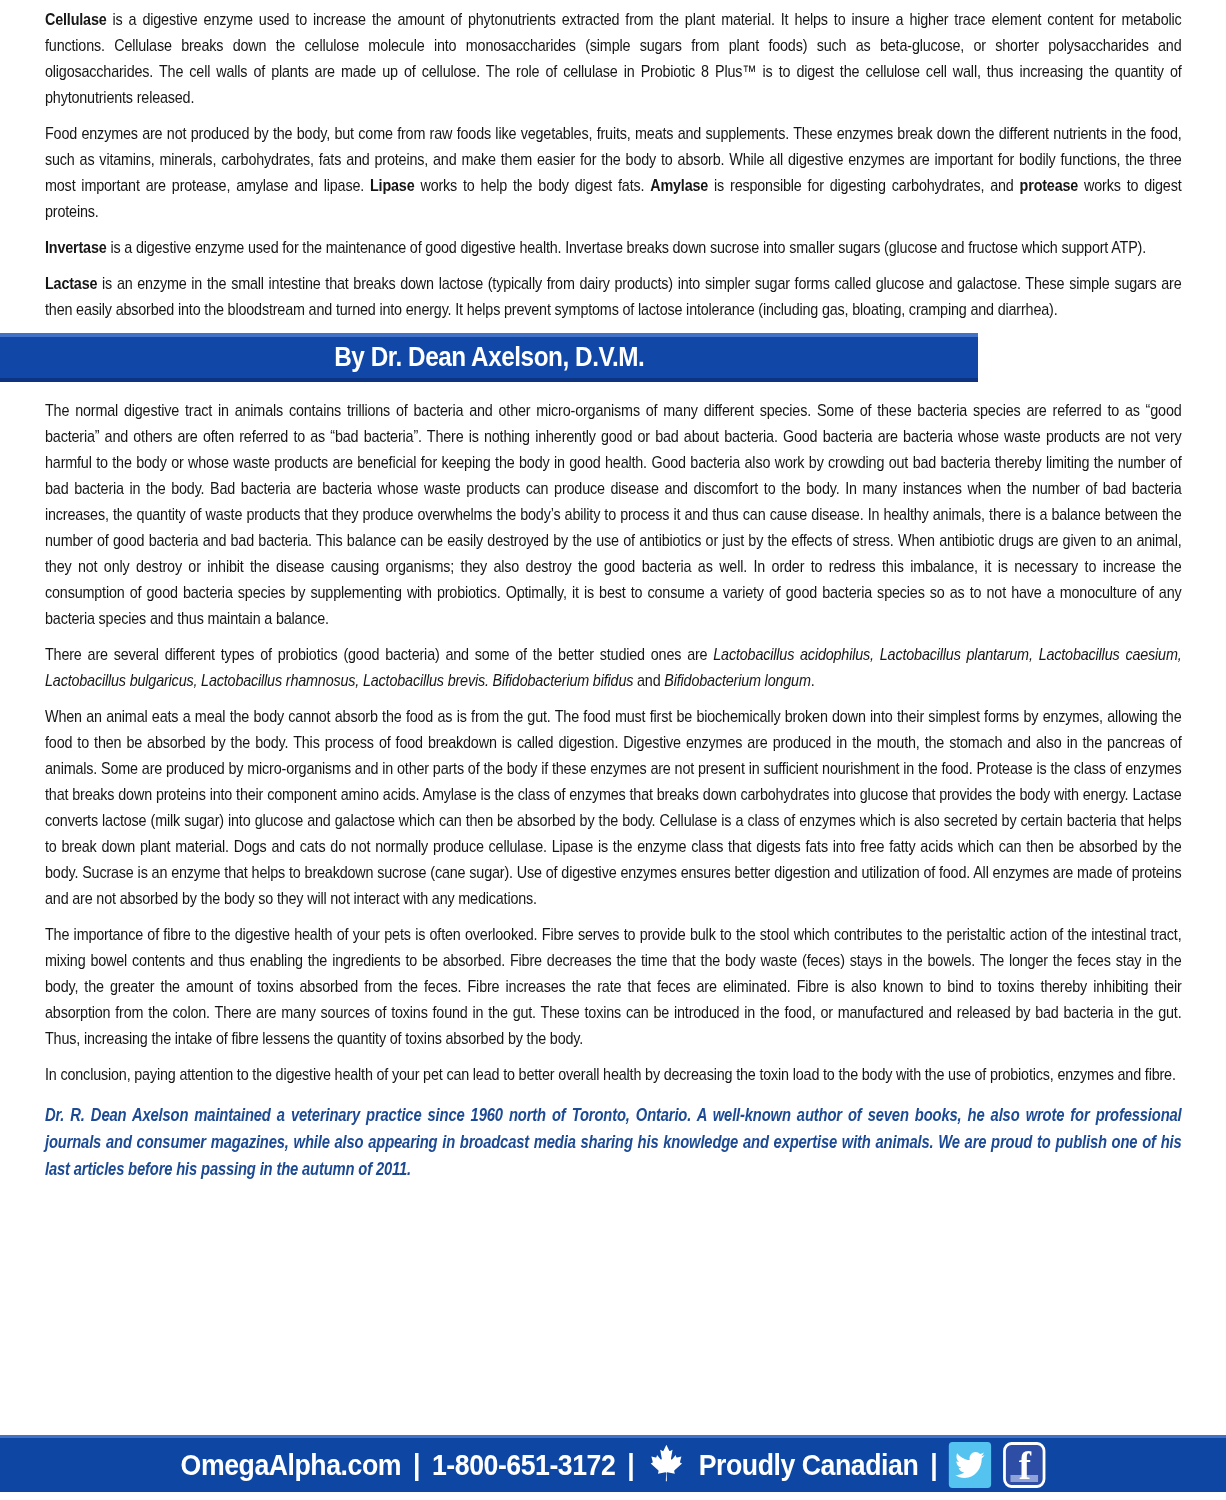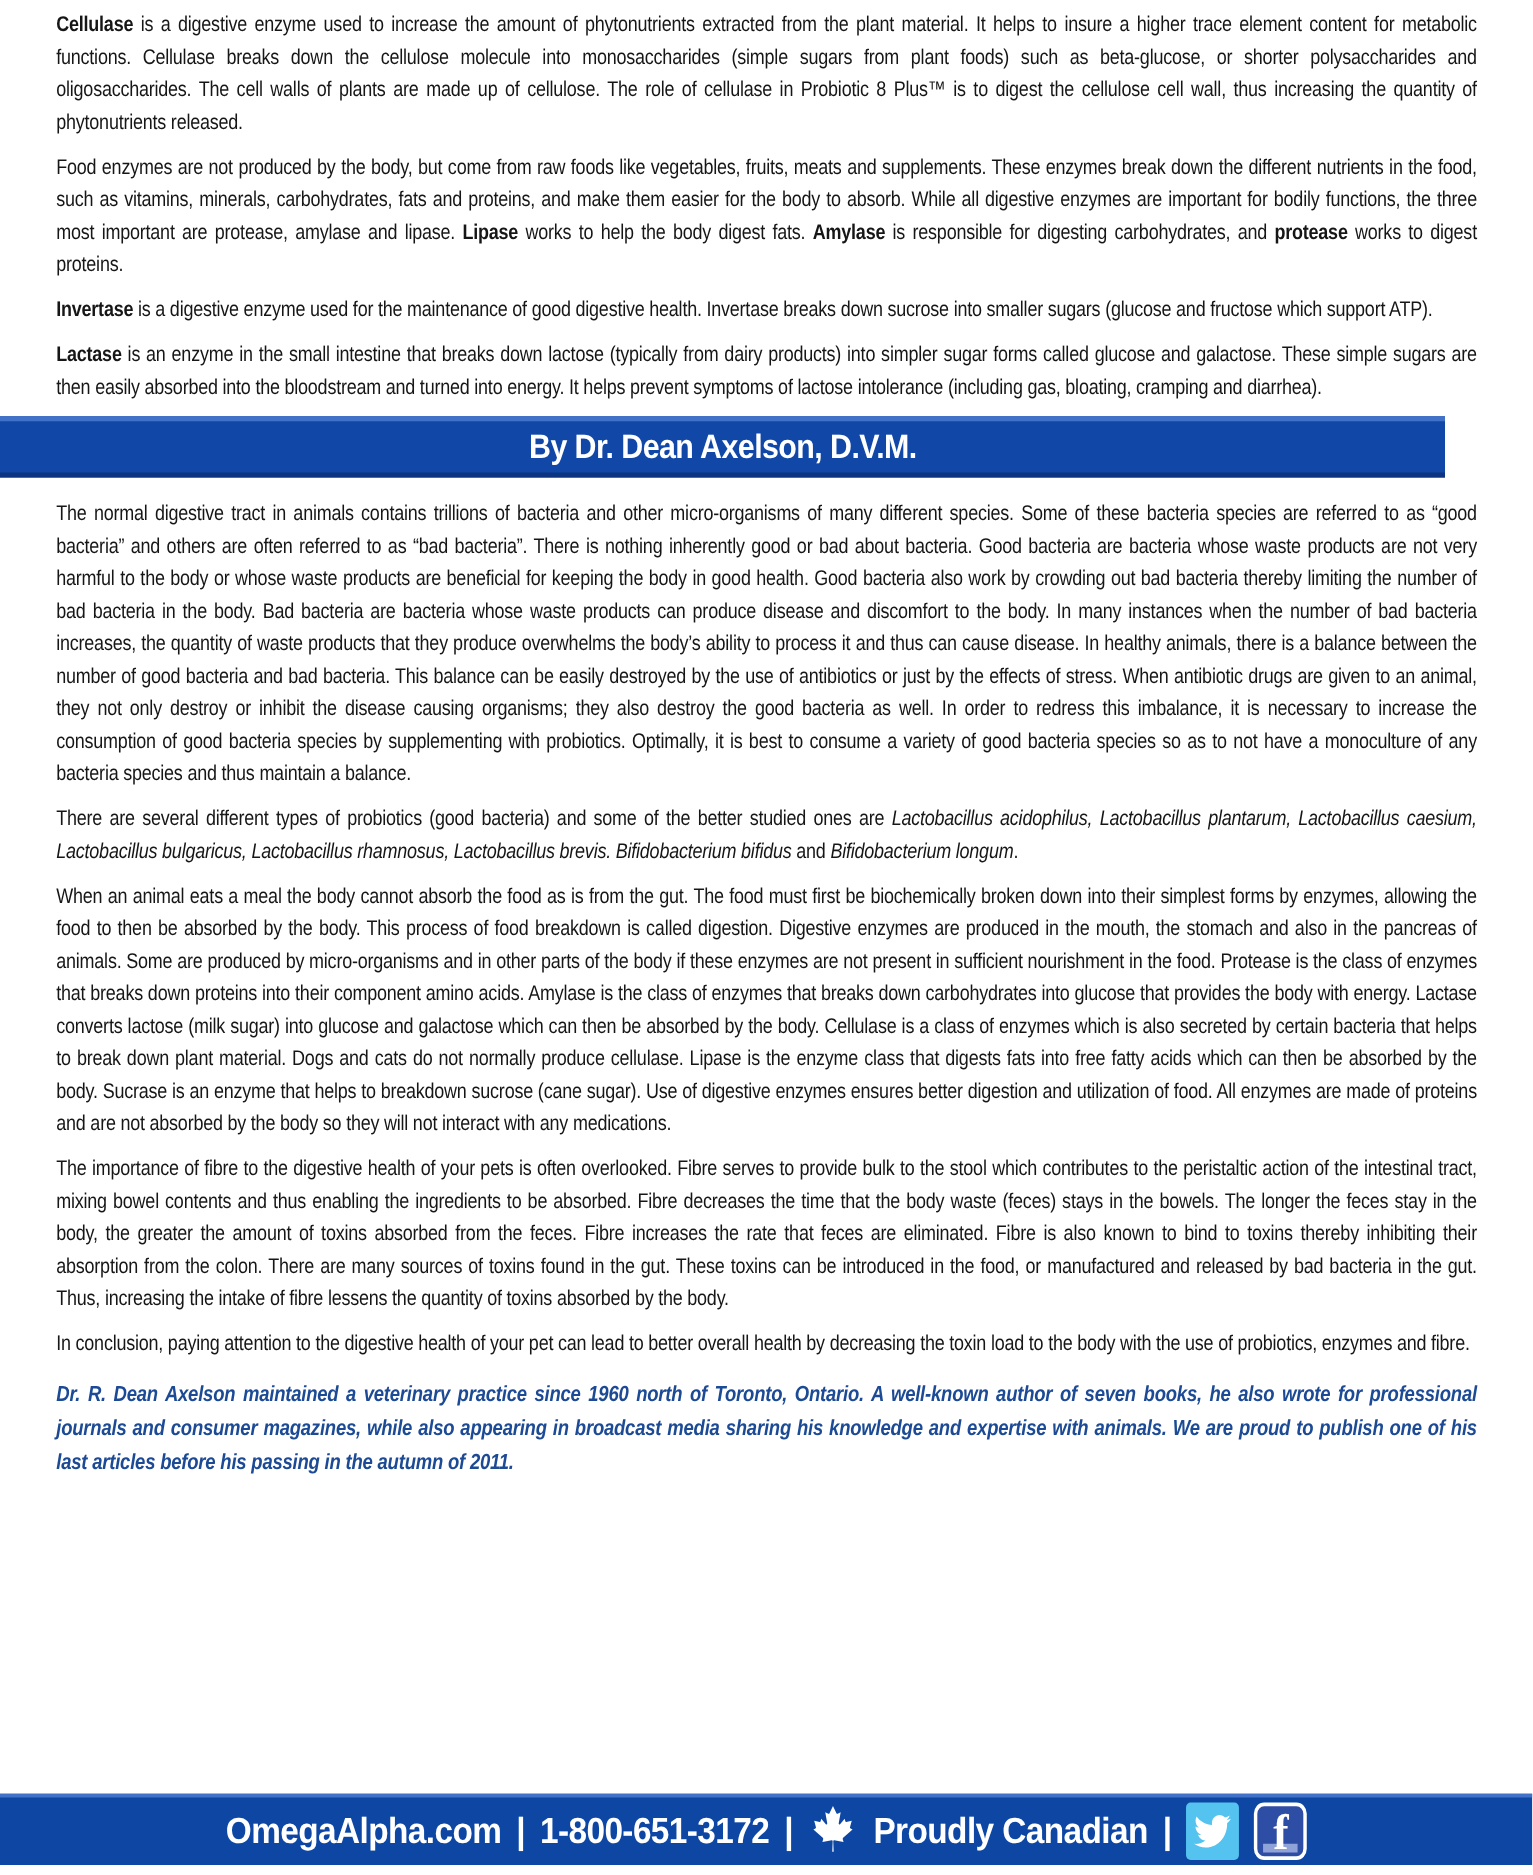--- a/index.html
+++ b/index.html
@@ -45,21 +45,21 @@
     line-height:1.12;
     font-weight:bold;
     letter-spacing:-1px;
     color:var(--title-blue);
     text-align:center;
     margin-top:10px;
     margin-bottom:15px;
     white-space:nowrap;
   }
   .byline-banner{
-    width:1156px;height:49px;
+    width:978px;height:49px;
     background:var(--banner-blue);
     border-top:4px solid var(--banner-edge-light);
     border-bottom:4px solid var(--banner-edge-dark);
     display:flex;align-items:center;justify-content:center;text-align:right;
   }
   .byline-banner span{
     color:#fff;font-size:27px;font-weight:bold;
     letter-spacing:-0.5px;
     transform:scaleX(0.9);
   }

